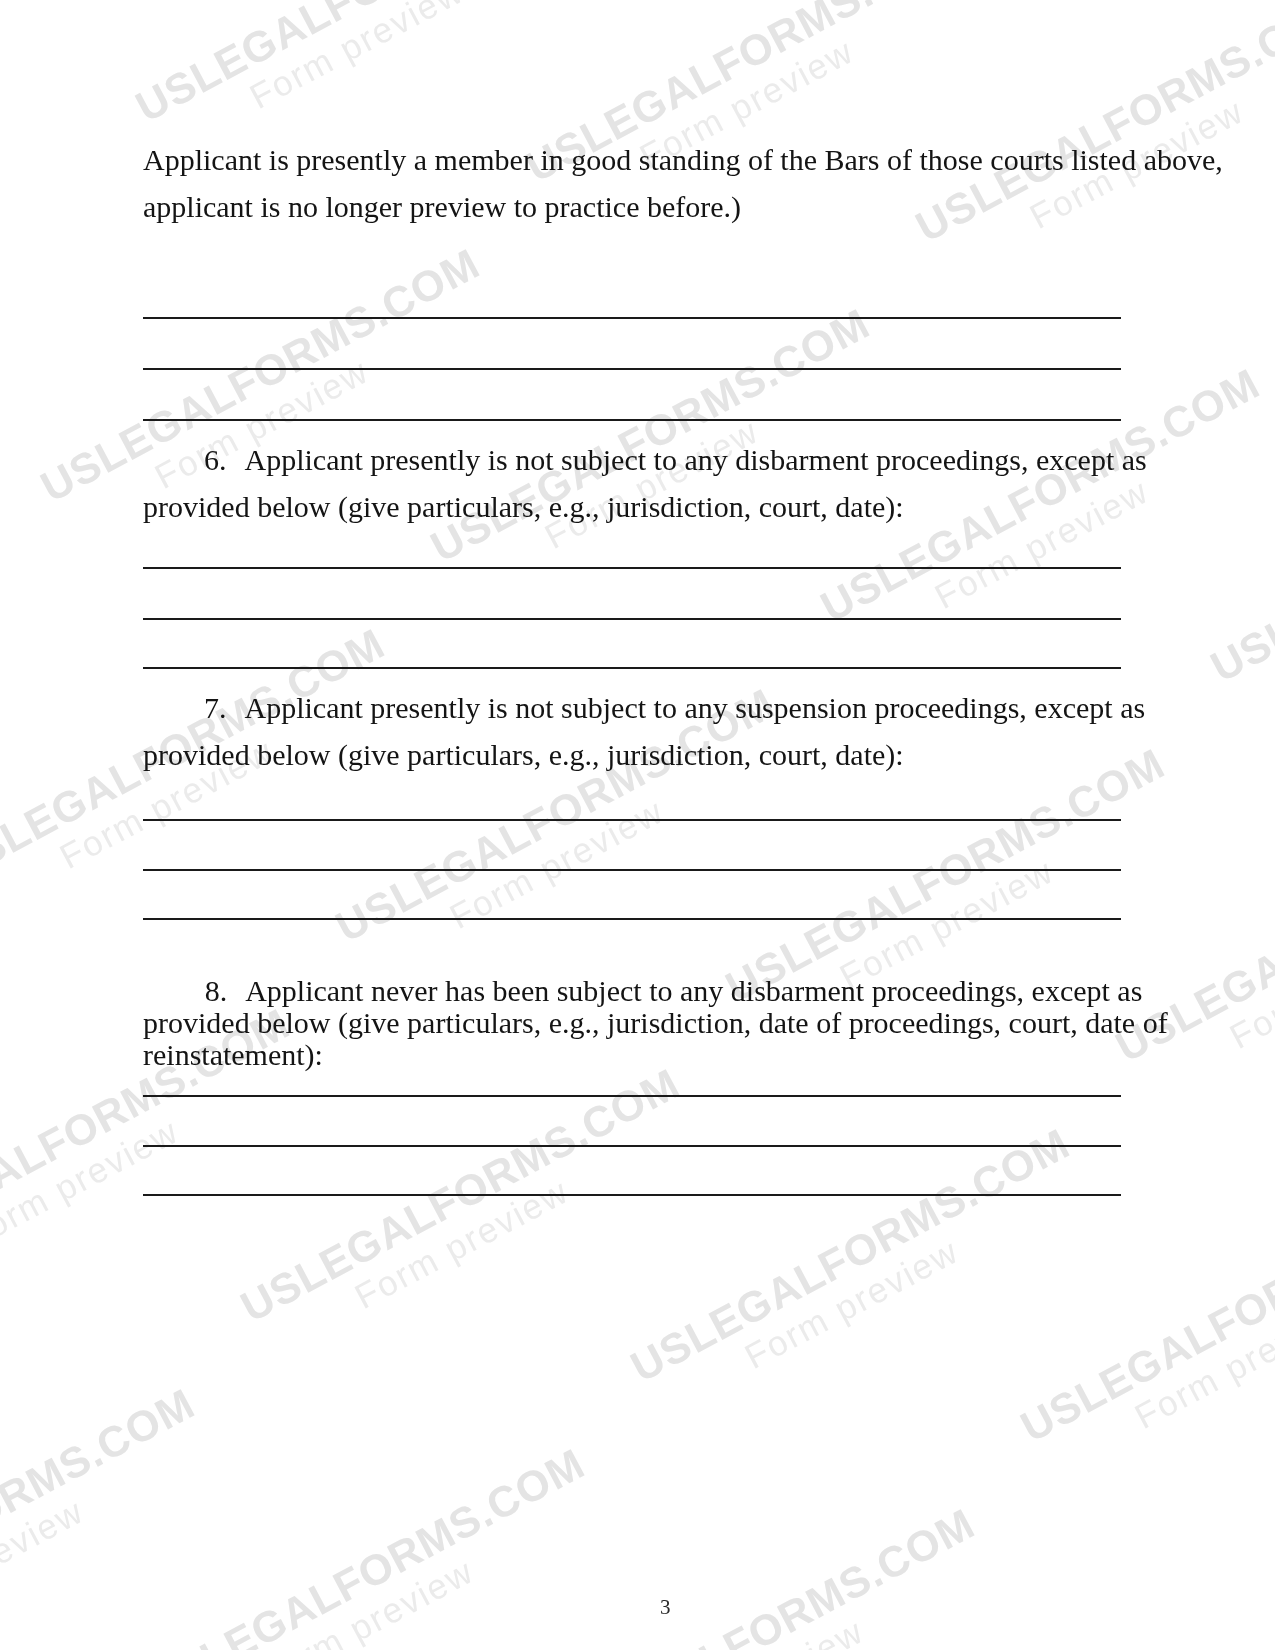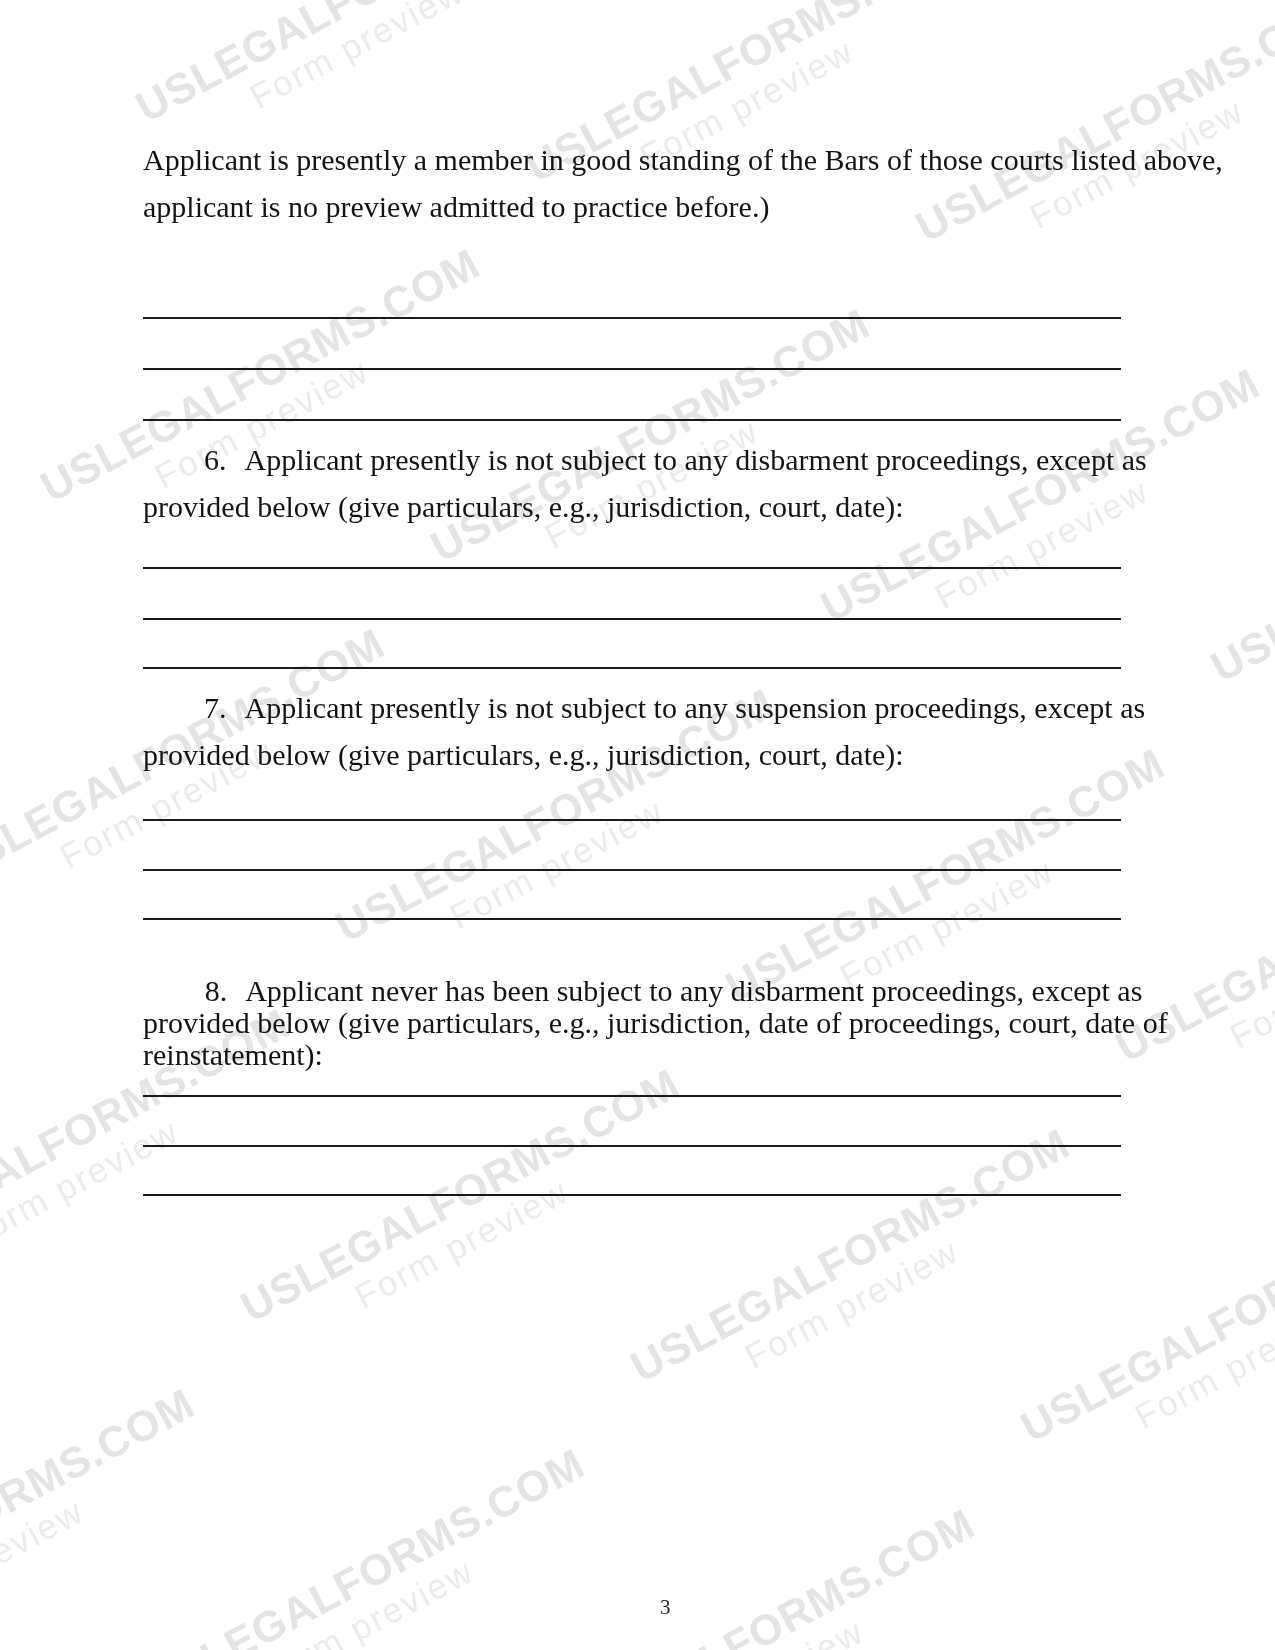--- a/index.html
+++ b/index.html
@@ -152,21 +152,21 @@
       <div class="wm-tile" style="left: 550px; top: 1724px;">
         <div class="wm-brand">USLEGALFORMS.COM</div>
         <div class="wm-preview">Form preview</div>
       </div>
     </div>
 
   <div class="content">
 
     <div class="para double" style="top:136px">
       <div class="line">Applicant is presently a member in good standing of the Bars of those courts listed above,</div>
-      <div class="line">applicant is no preview admitted to practice before.)</div>
+      <div class="line">applicant is no longer preview to practice before.)</div>
     </div>
 
     <div class="rule" style="top:317px"></div>
     <div class="rule" style="top:368px"></div>
     <div class="rule" style="top:419px"></div>
 
     <div class="para double" style="top:436px">
       <div class="line first">
         <span class="item-number">6.</span><span>Applicant presently is not subject to any disbarment proceedings, except as</span>
       </div>

